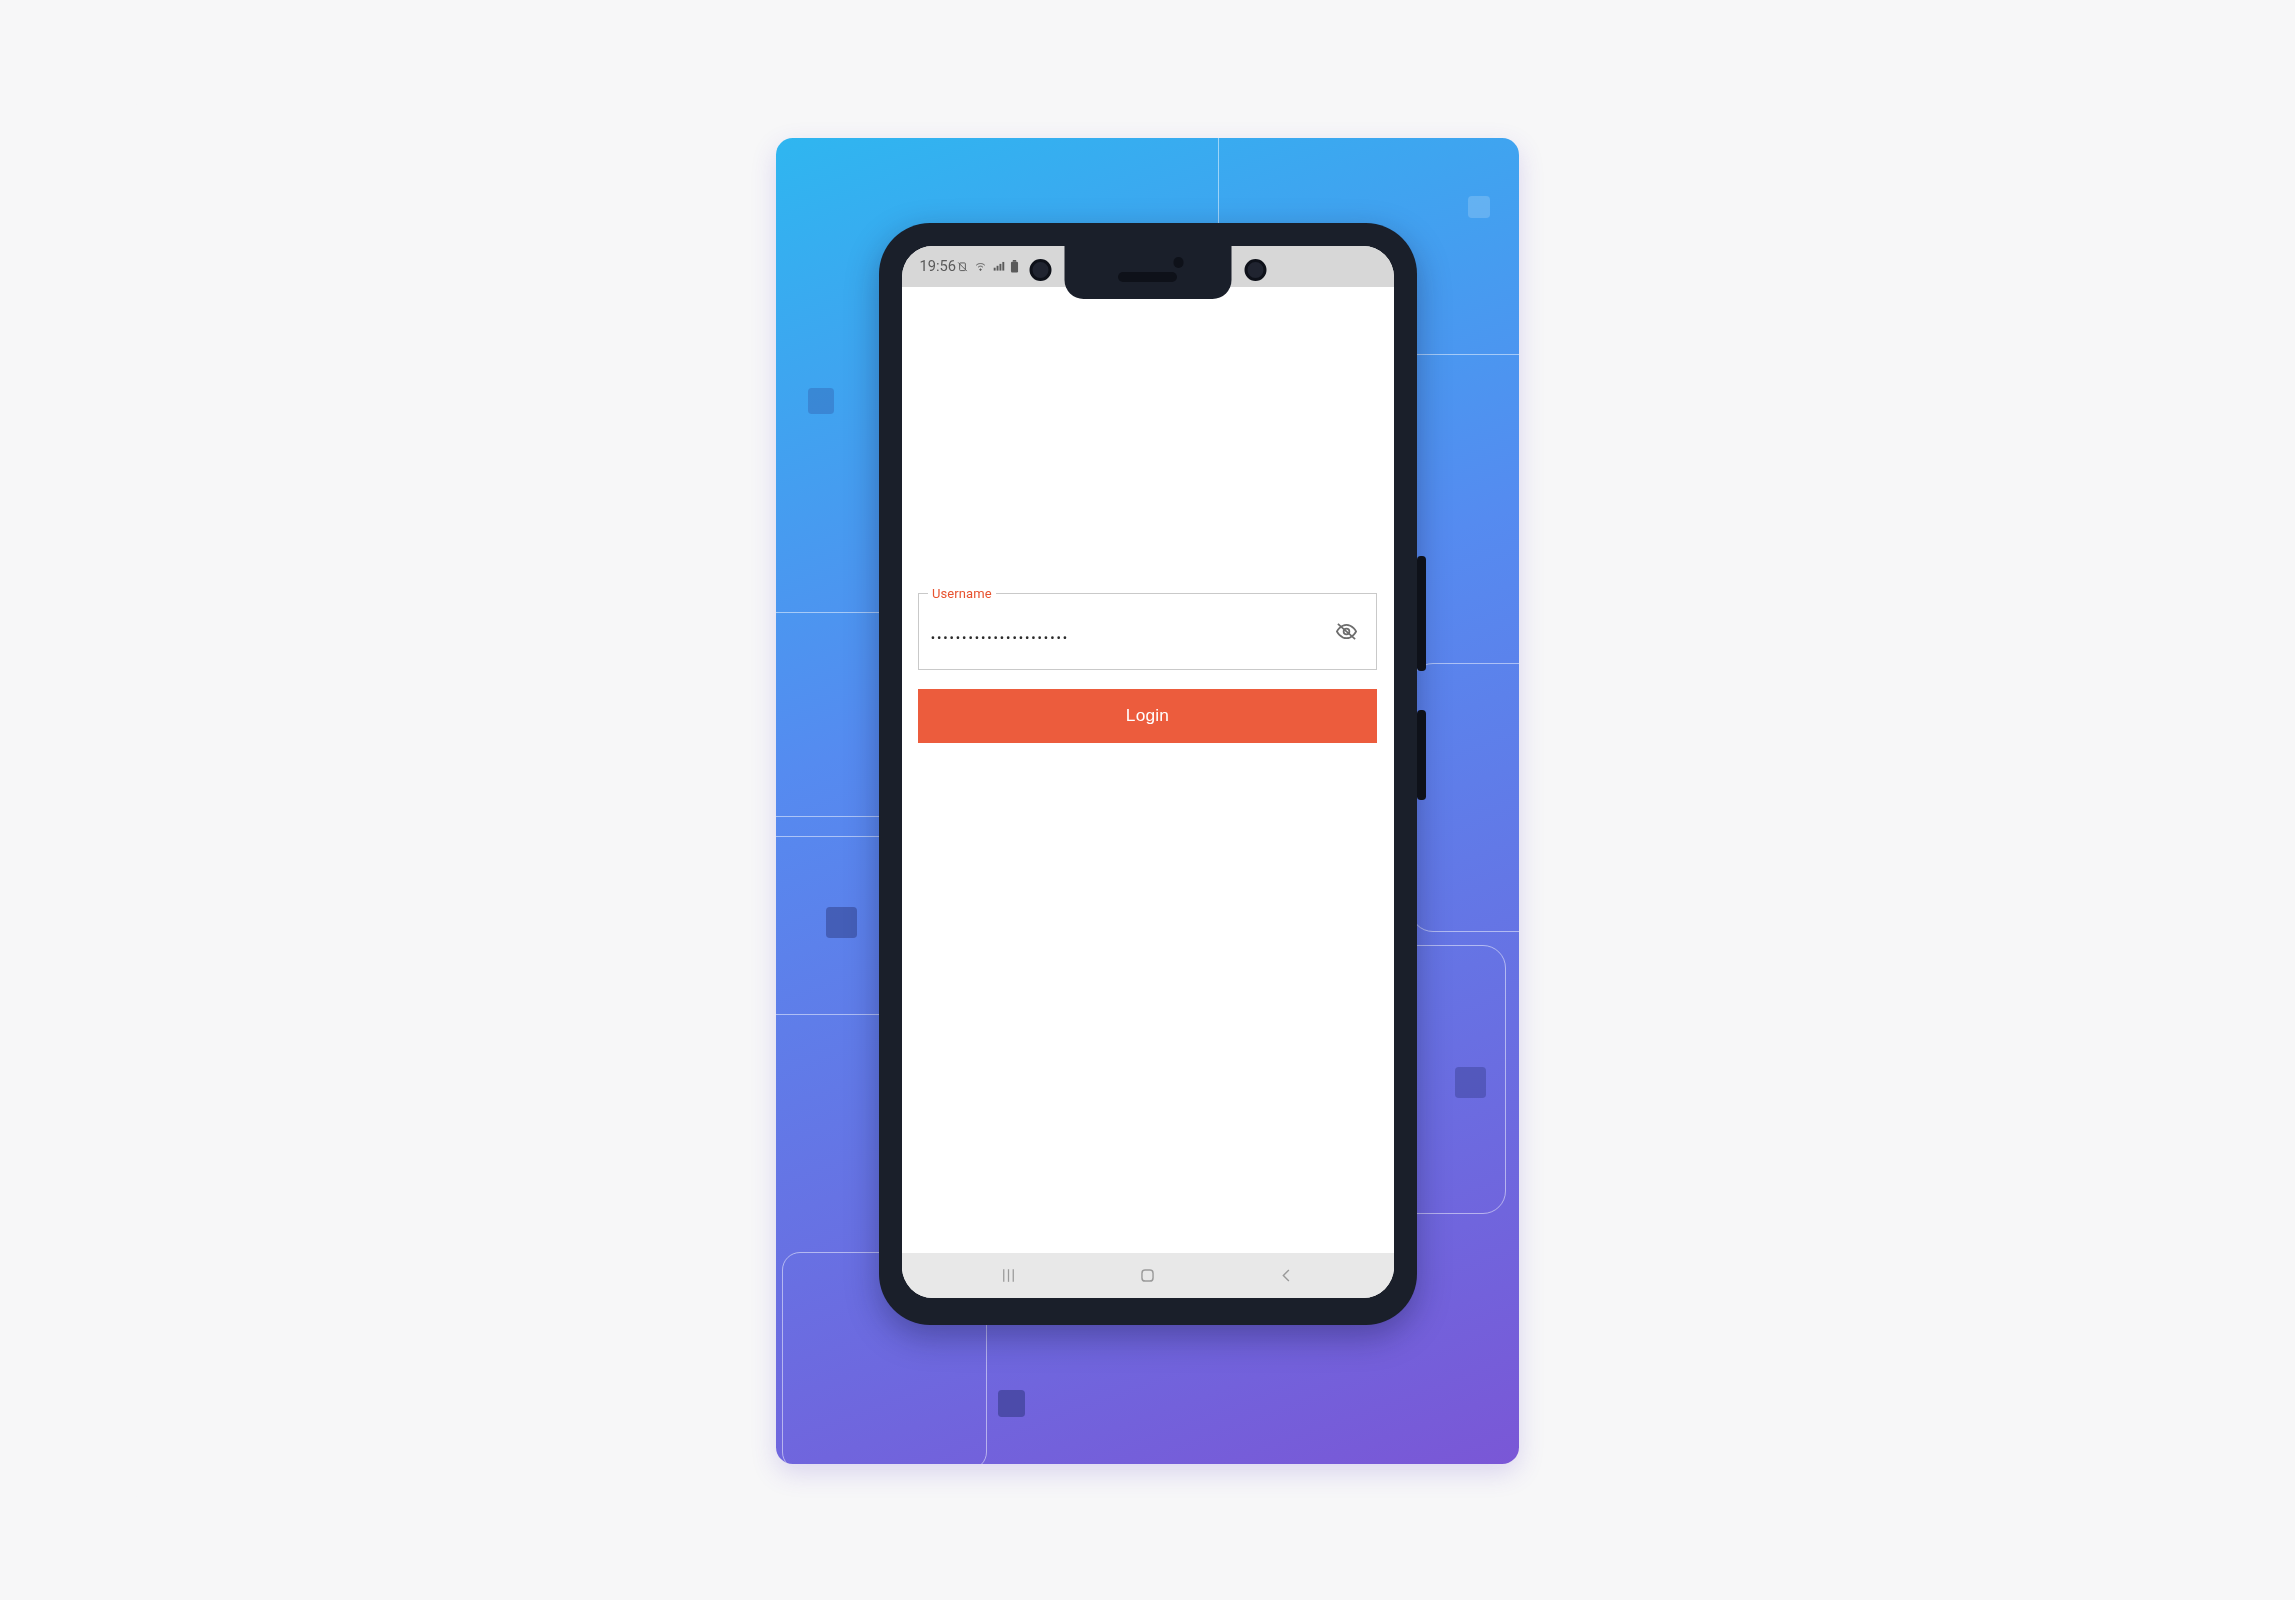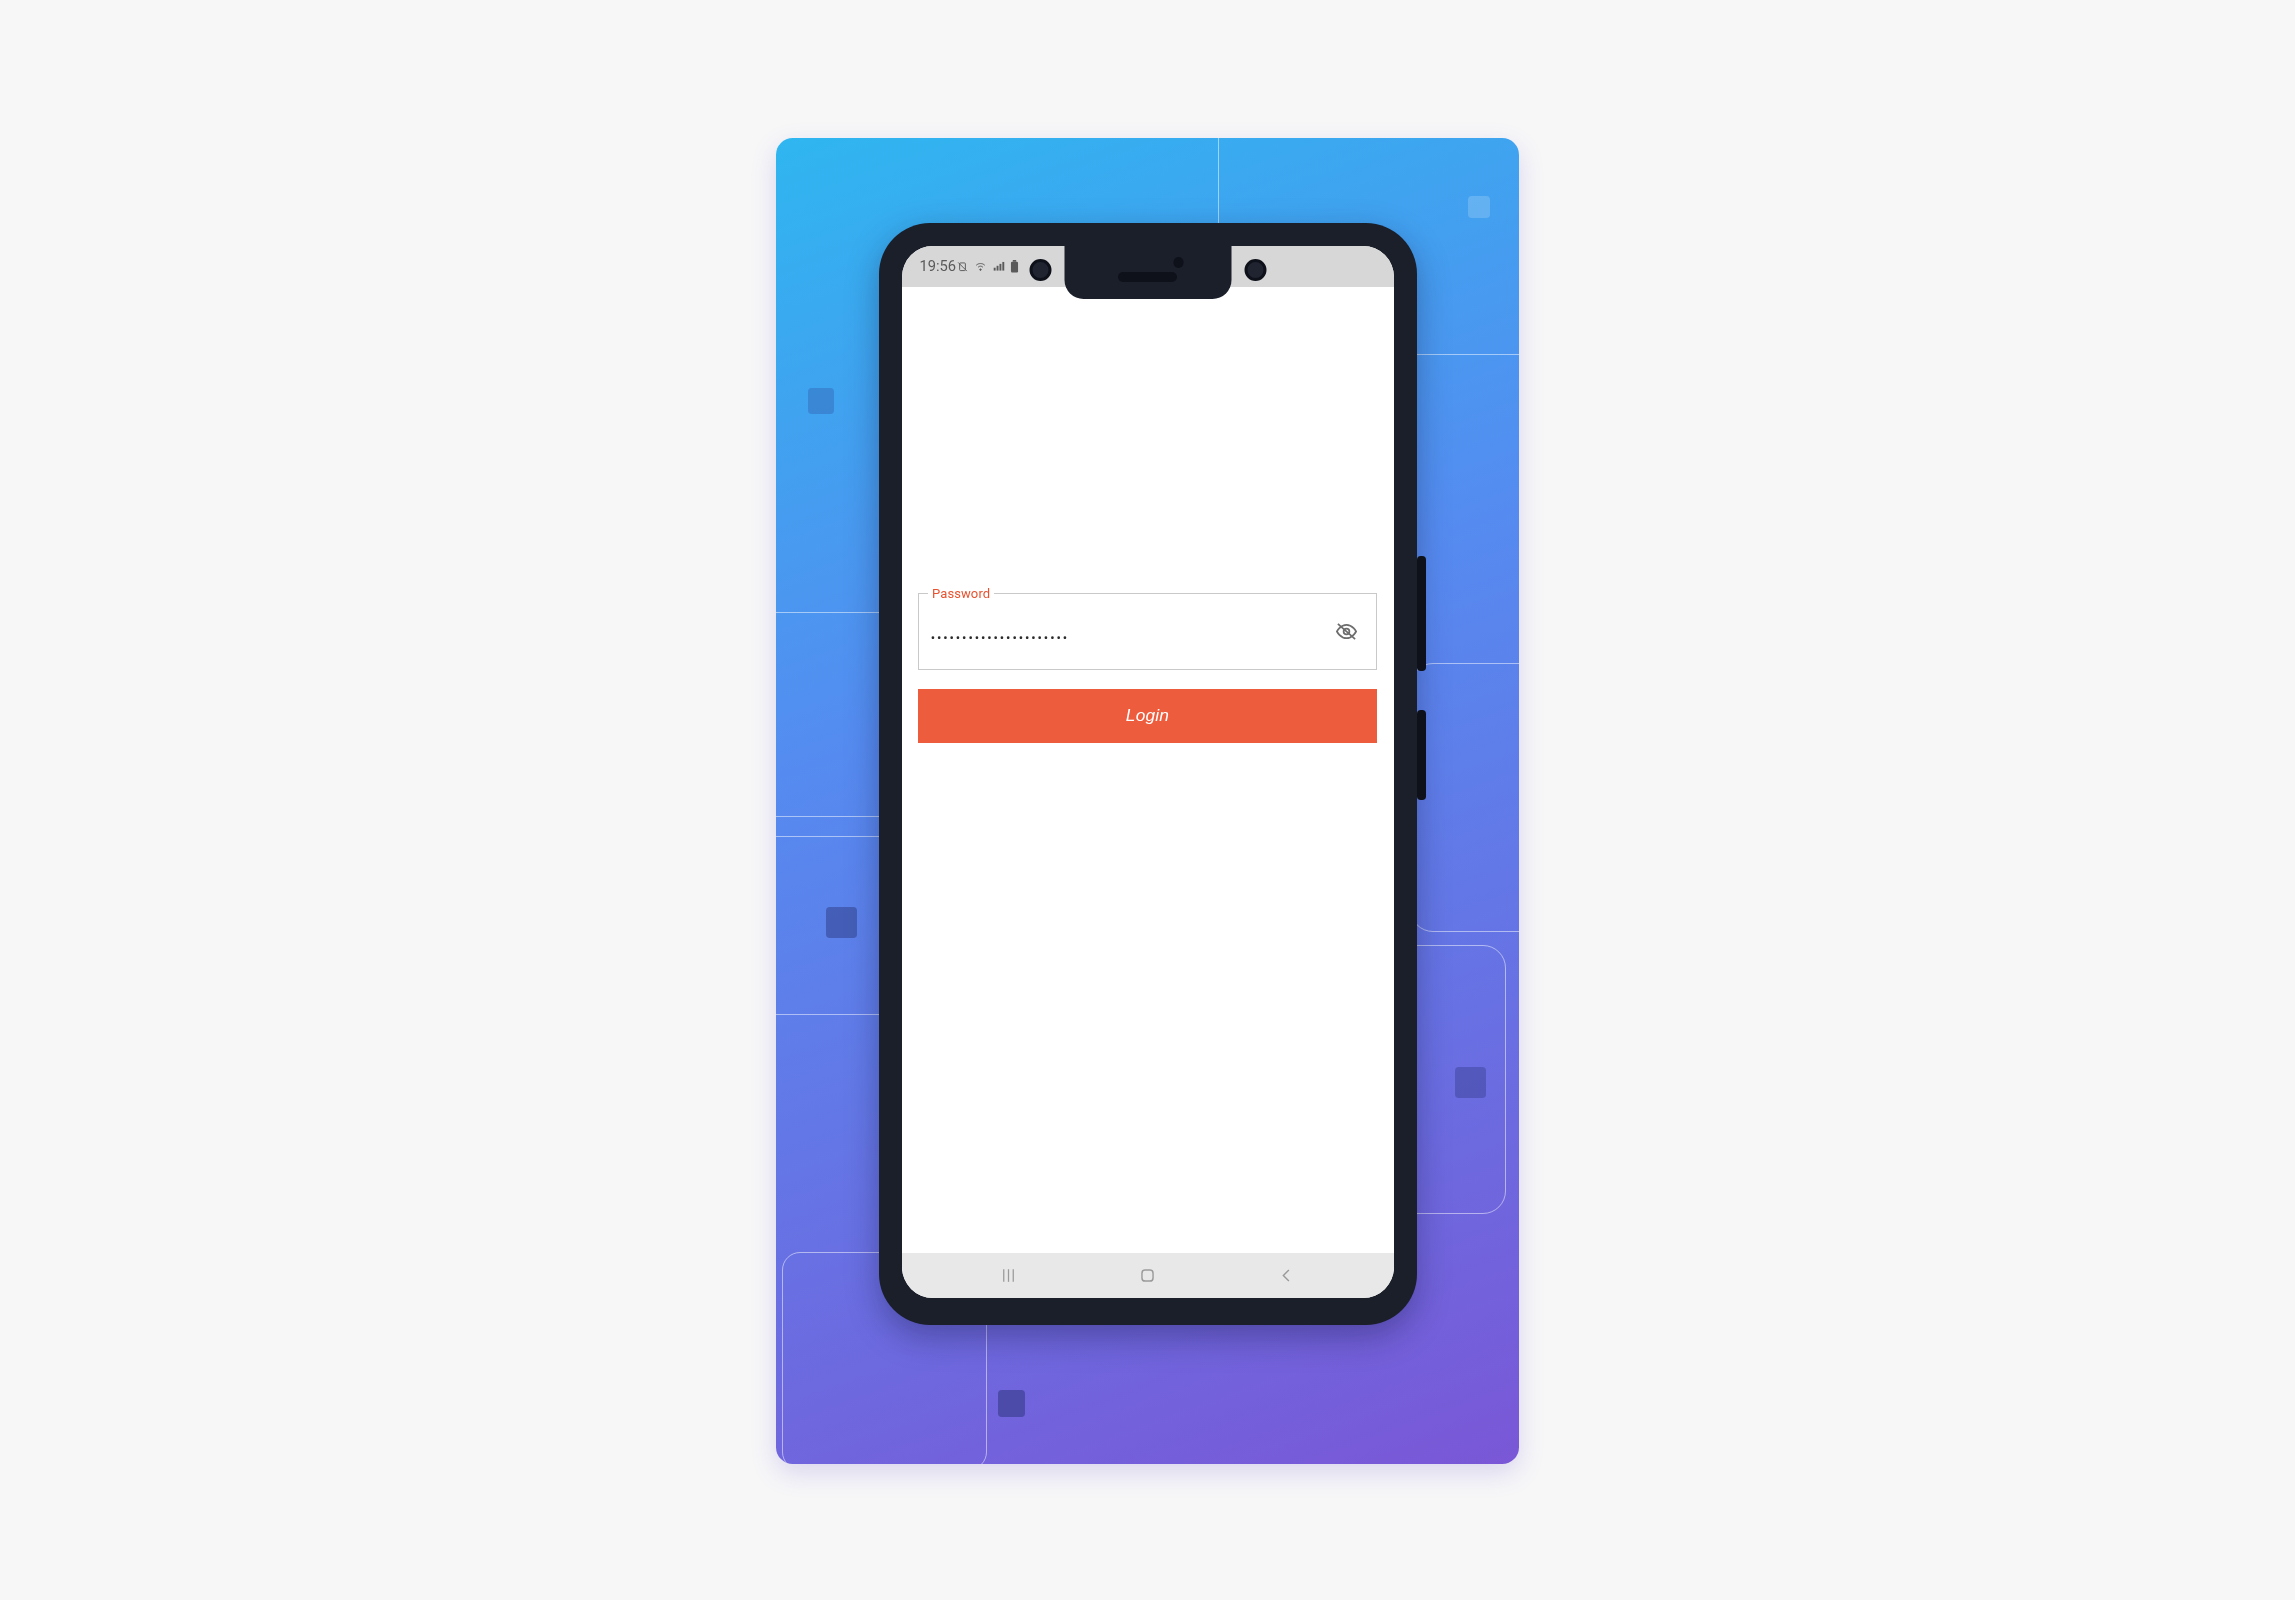--- a/index.html
+++ b/index.html
@@ -194,21 +194,20 @@
     cursor:pointer;
   }
   .login-btn{
     height:54px;width:100%;
     background:var(--login-bg);
     color:var(--login-text);
     border:none;
     font-size:17.3px;
     letter-spacing:0.2px;
     cursor:pointer;
-    font-style:italic;
   }
 
   .navbar{
     position:absolute;
     bottom:0;left:0;right:0;
     height:45px;
     background:var(--navbar);
     display:flex;
     align-items:center;
     justify-content:space-around;
@@ -271,21 +270,21 @@
                 <rect x="4" y="0" width="6" height="3" rx="1"></rect>
               </svg>
           </div>
         </div>
 
         <div class="content">
           <div class="form">
 
 
             <div class="field">
-              <span class="field-label">Password</span>
+              <span class="field-label">Username</span>
               <span class="pwd-dots">••••••••••••••••••••••</span>
               <div class="eye">
                 <svg width="23" height="23" viewBox="0 0 24 24" fill="none" stroke="currentColor" stroke-width="1.8">
                   <path d="M2 12s3.5-7 10-7 10 7 10 7-3.5 7-10 7S2 12 2 12z"></path>
                   <circle cx="12" cy="12" r="3"></circle>
                   <line x1="3" y1="4" x2="21" y2="20"></line>
                 </svg>
               </div>
             </div>
 

